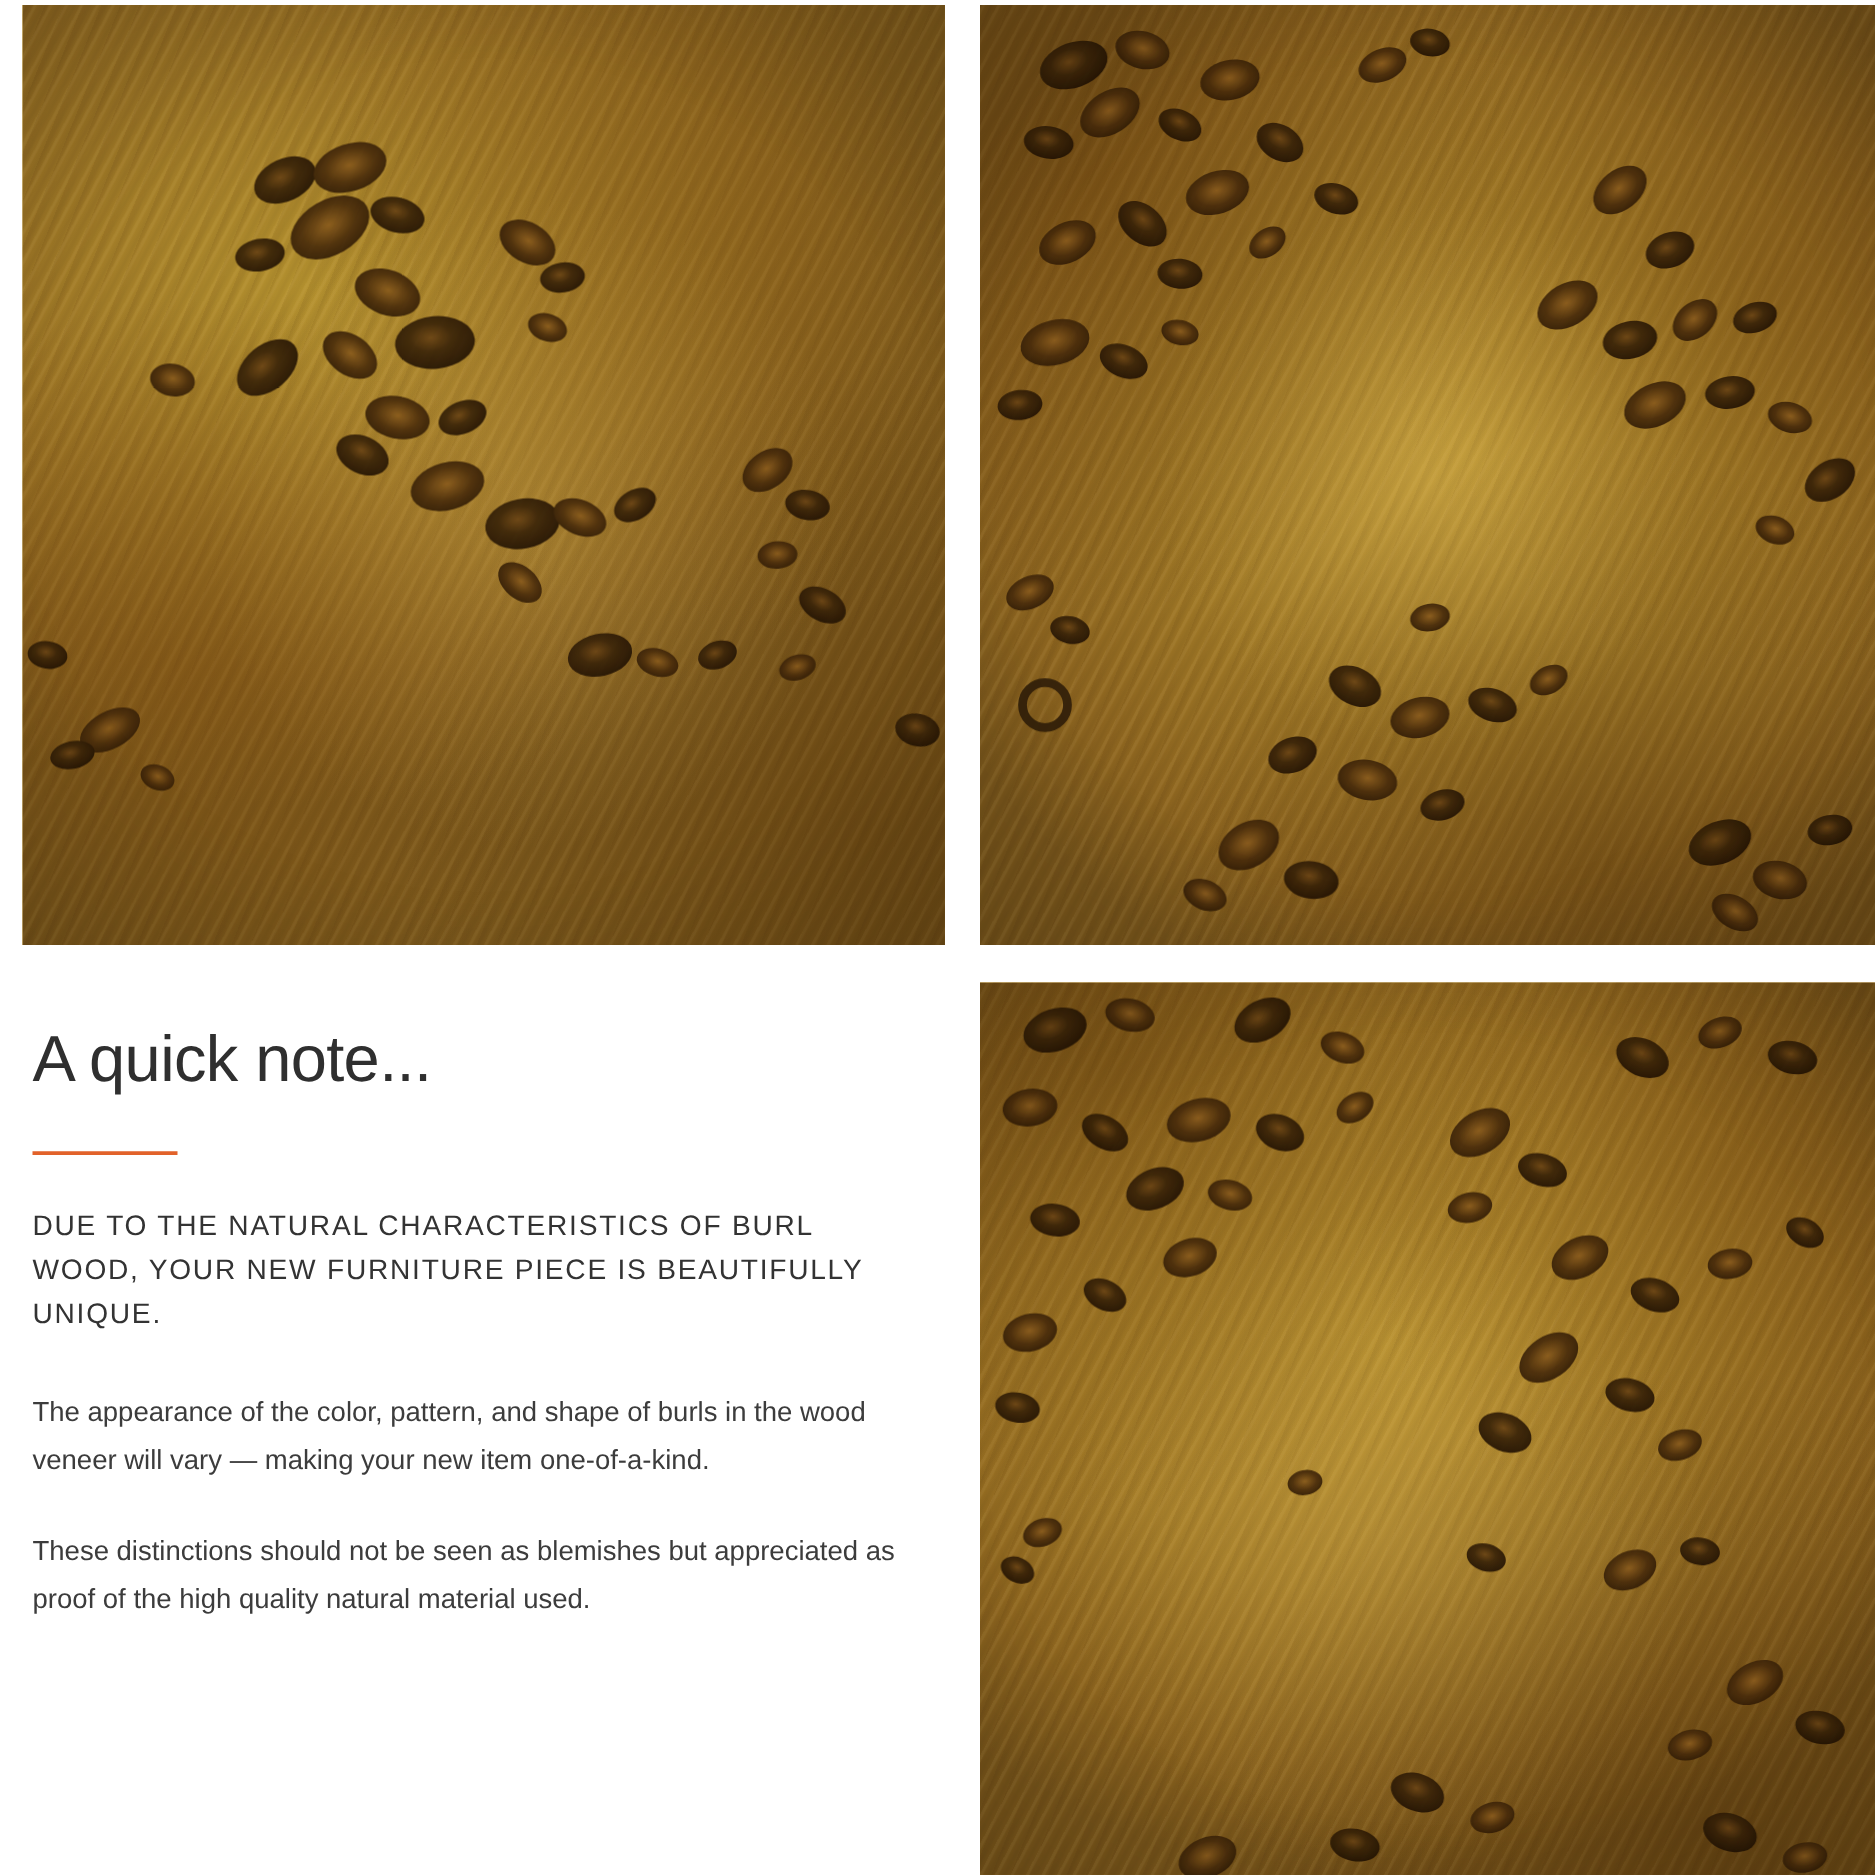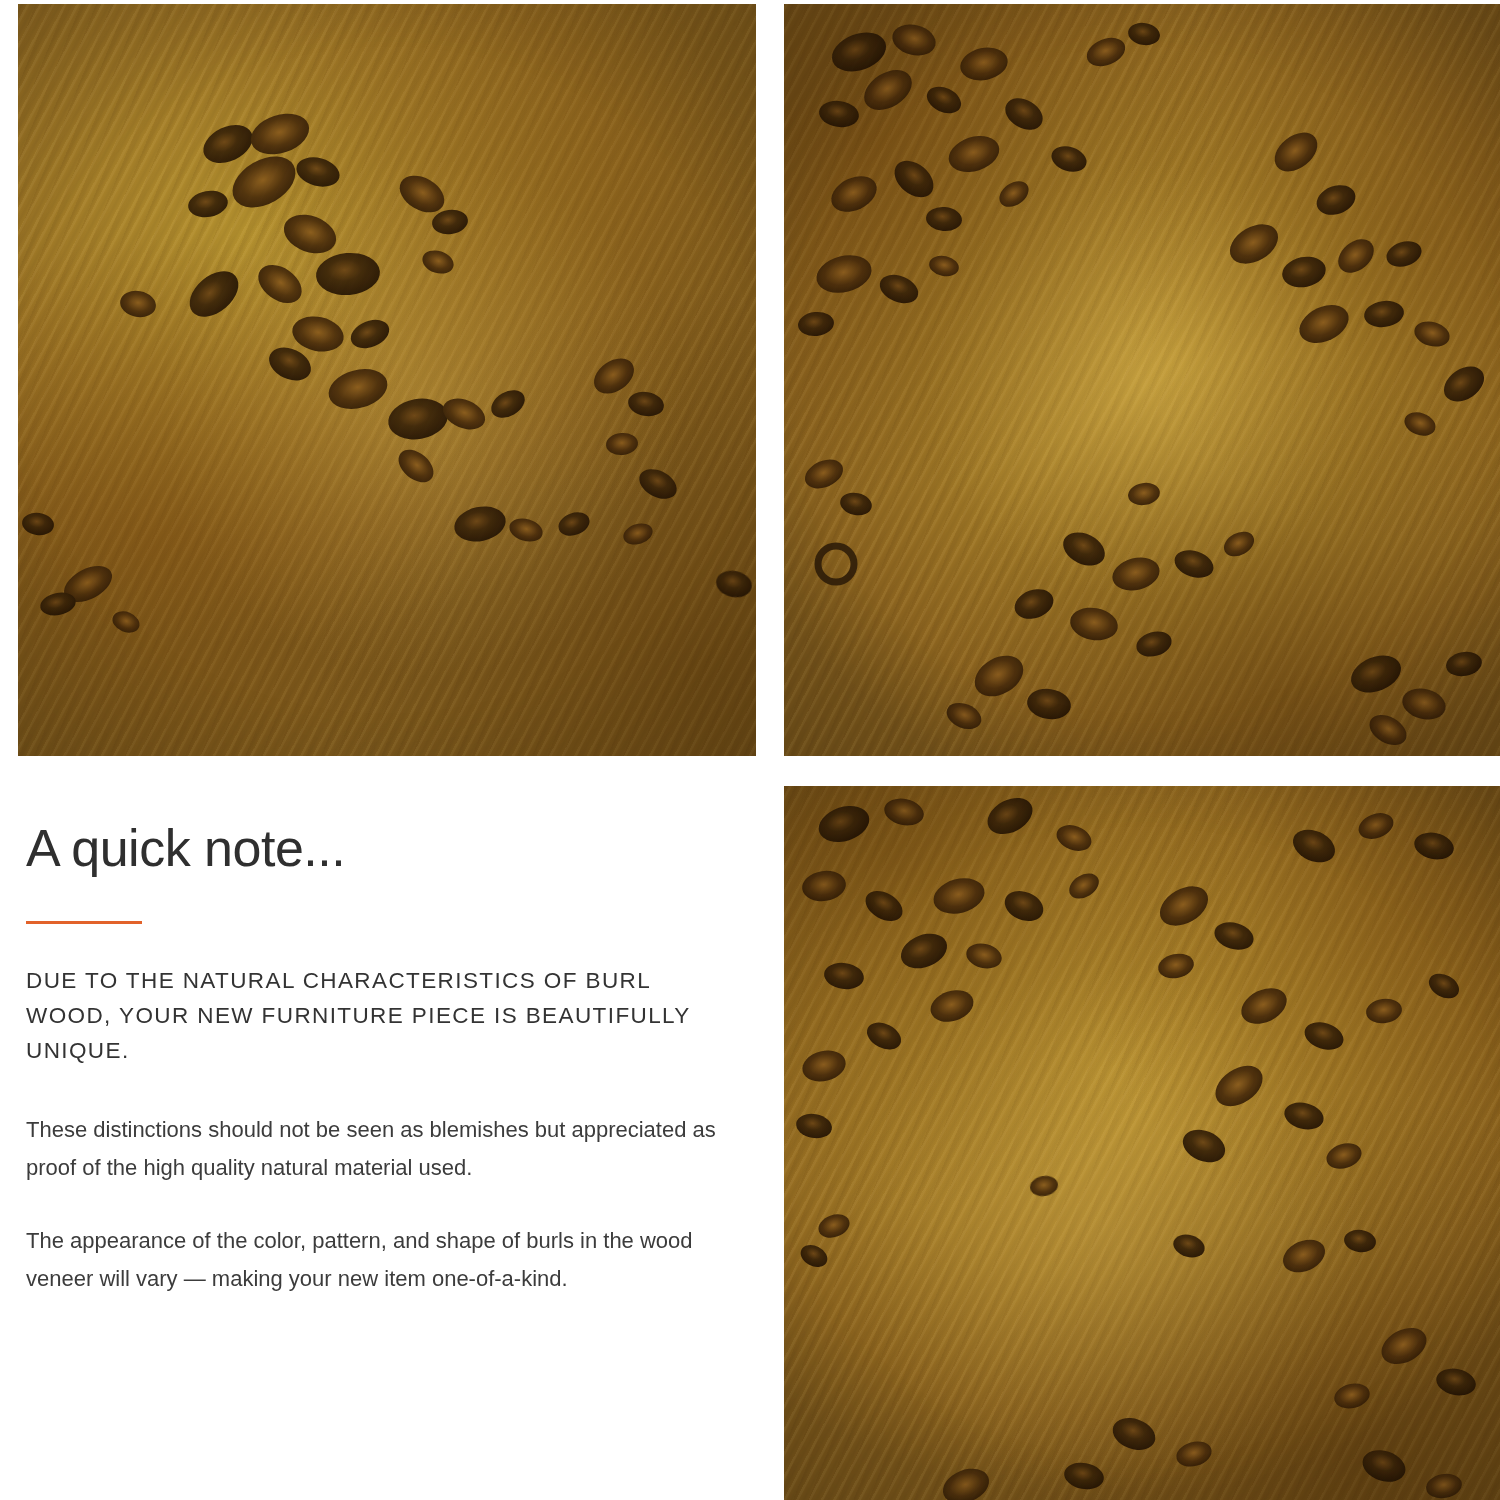--- a/index.html
+++ b/index.html
@@ -287,17 +287,17 @@
         <ellipse cx="660" cy="700" rx="18" ry="12" fill="url(#eyeB)" transform="rotate(-10 660 700)"></ellipse>
       </g>
     </svg>
     <div class="panel-shade"></div>
   </div>
 
   <div class="note-block">
     <h1 class="note-title">A quick note...</h1>
     <div class="rule"></div>
     <p class="note-lead">DUE TO THE NATURAL CHARACTERISTICS OF BURL WOOD, YOUR NEW FURNITURE PIECE IS BEAUTIFULLY UNIQUE.</p>
+    <p class="note-para">The appearance of the color, pattern, and shape of burls in the wood veneer will vary — making your new item one-of-a-kind.</p>
     <p class="note-para">These distinctions should not be seen as blemishes but appreciated as proof of the high quality natural material used.</p>
-    <p class="note-para">The appearance of the color, pattern, and shape of burls in the wood veneer will vary — making your new item one-of-a-kind.</p>
   </div>
 
 </div>
 
 </body></html>

